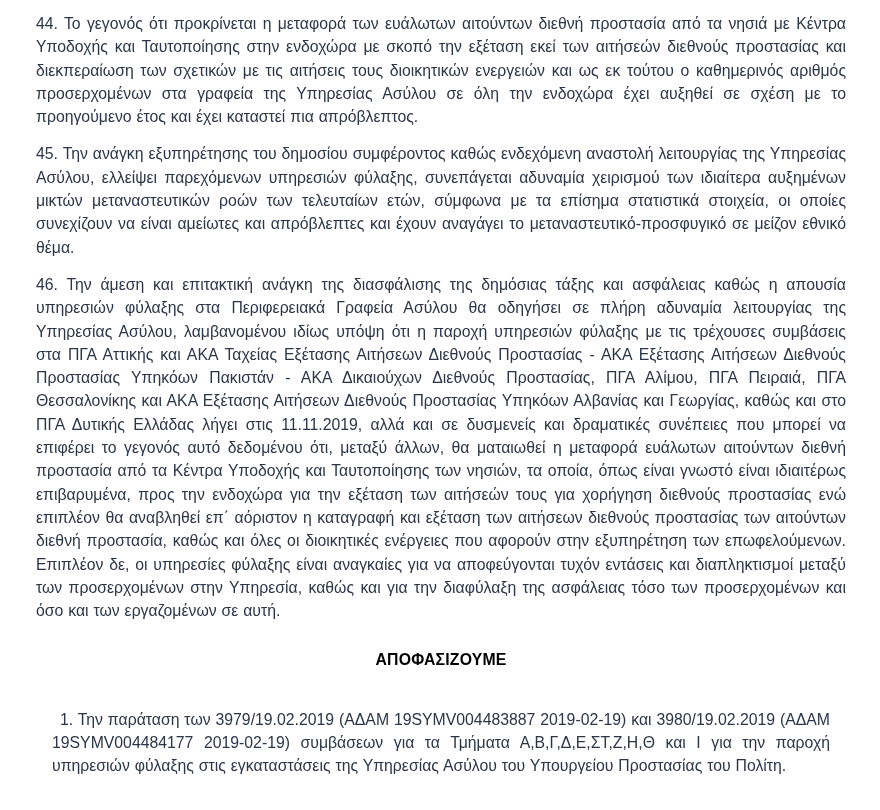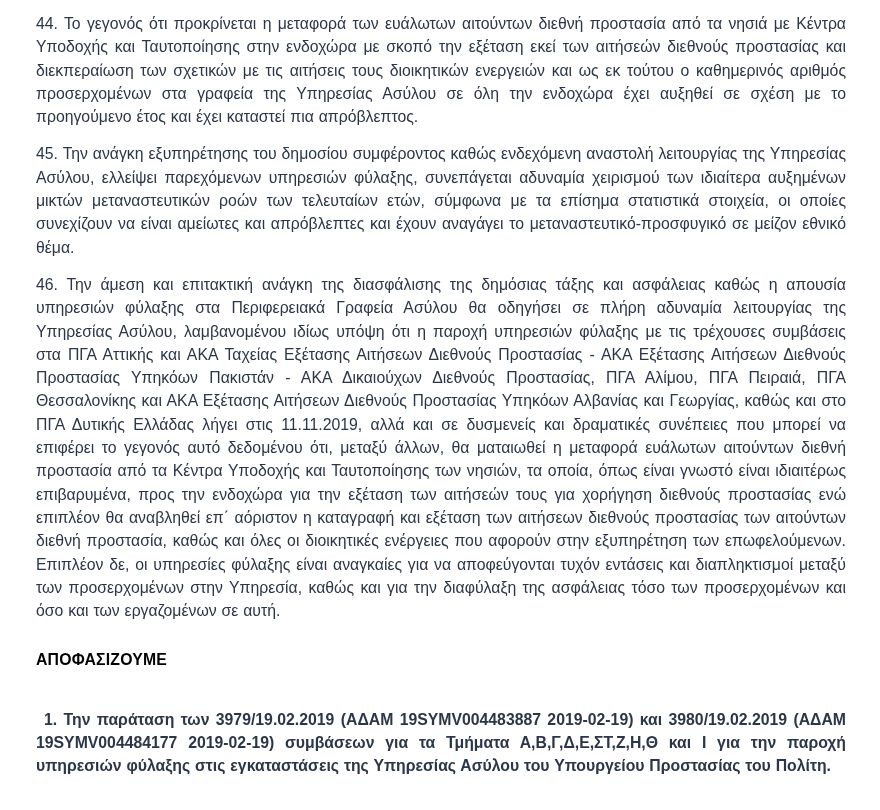--- a/index.html
+++ b/index.html
@@ -22,29 +22,28 @@
     line-height: 23.3px;
     color: #2b3648;
     text-align: justify;
   }
   .para {
     margin: 0 0 14px 0;
     word-spacing: 0.5px;
   }
   .decision-heading {
     margin: 26px 0 36px 0;
-    text-align: left;
+    text-align: center;
     font-weight: bold;
     color: #000000;
     letter-spacing: 0.2px;
   }
   .decision-para {
-    margin: 0;
+    margin: 16px;
     text-indent: 8px;
-    font-weight: bold;
   }
 </style>
 </head>
 <body>
 
 <div class="page">
   <p class="para">44. Το γεγονός ότι προκρίνεται η μεταφορά των ευάλωτων αιτούντων διεθνή προστασία από τα νησιά με Κέντρα Υποδοχής και Ταυτοποίησης στην ενδοχώρα με σκοπό την εξέταση εκεί των αιτήσεών διεθνούς προστασίας και διεκπεραίωση των σχετικών με τις αιτήσεις τους διοικητικών ενεργειών και ως εκ τούτου ο καθημερινός αριθμός προσερχομένων στα γραφεία της Υπηρεσίας Ασύλου σε όλη την ενδοχώρα έχει αυξηθεί σε σχέση με το προηγούμενο έτος και έχει καταστεί πια απρόβλεπτος.</p>
 
   <p class="para">45. Την ανάγκη εξυπηρέτησης του δημοσίου συμφέροντος καθώς ενδεχόμενη αναστολή λειτουργίας της Υπηρεσίας Ασύλου, ελλείψει παρεχόμενων υπηρεσιών φύλαξης, συνεπάγεται αδυναμία χειρισμού των ιδιαίτερα αυξημένων μικτών μεταναστευτικών ροών των τελευταίων ετών, σύμφωνα με τα επίσημα στατιστικά στοιχεία, οι οποίες συνεχίζουν να είναι αμείωτες και απρόβλεπτες και έχουν αναγάγει το μεταναστευτικό-προσφυγικό σε μείζον εθνικό θέμα.</p>
 

